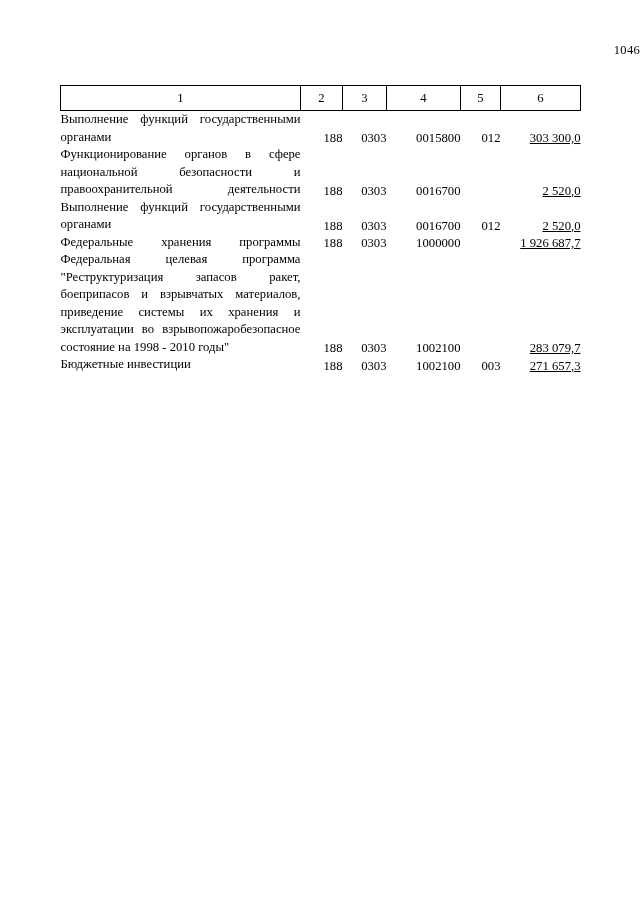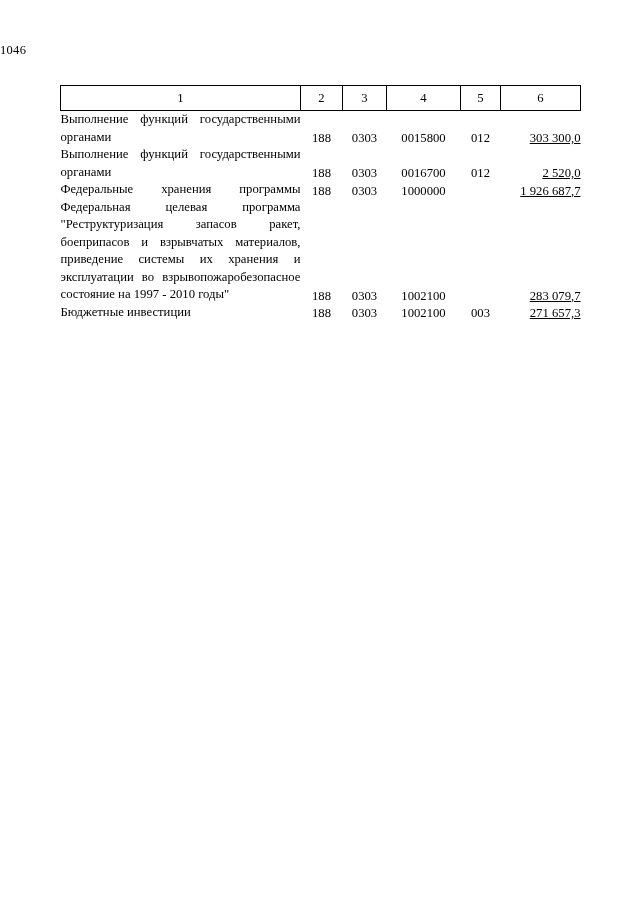--- a/index.html
+++ b/index.html
@@ -16,21 +16,21 @@
     overflow: hidden;
   }
   .page {
     width: 640px;
     height: 905px;
     position: relative;
     box-sizing: border-box;
     padding: 0;
   }
   .page-number {
-    text-align: left;
+    text-align: right;
     font-size: 12.5px;
     margin-top: 43px;
     letter-spacing: 0.3px;
   }
   .table-wrap {
     margin: 27px auto 0 auto;
     width: 520px;
   }
   table.doc {
     border-collapse: collapse;
@@ -70,21 +70,21 @@
     padding-left: 8px;
     padding-right: 4px;
     line-height: 17.5px;
     vertical-align: bottom;
   }
   td.name.nojust {
     text-align: justify;
     text-align-last: left;
   }
   td.num {
-    text-align: center;
+    text-align: right;
     vertical-align: bottom;
     padding-bottom: 0px;
     white-space: nowrap;
   }
   td.amount {
     text-align: right;
     vertical-align: bottom;
     padding-right: 10px;
     white-space: nowrap;
     text-decoration: underline;
@@ -130,20 +130,28 @@
           <td class="num">188</td>
           <td class="num">0303</td>
           <td class="num">0015800</td>
           <td class="num">012</td>
           <td class="amount">303 300,0</td>
         </tr>
 
         <tr class="spacer-row">
             <td colspan="6" class="spacer-xl"></td>
           </tr>
+        <tr class="body">
+          <td class="name">Функционирование органов в сфере национальной безопасности и правоохранительной деятельности</td>
+          <td class="num">188</td>
+          <td class="num">0303</td>
+          <td class="num">0016700</td>
+          <td class="num"></td>
+          <td class="amount">2 520,0</td>
+        </tr>
 
         <tr class="spacer-row">
             <td colspan="6" class="spacer-l"></td>
           </tr>
         <tr class="body">
           <td class="name">Выполнение функций государственными органами</td>
           <td class="num">188</td>
           <td class="num">0303</td>
           <td class="num">0016700</td>
           <td class="num">012</td>
@@ -159,21 +167,21 @@
           <td class="num">0303</td>
           <td class="num">1000000</td>
           <td class="num"></td>
           <td class="amount">1 926 687,7</td>
         </tr>
 
         <tr class="spacer-row">
             <td colspan="6" class="spacer-xl"></td>
           </tr>
         <tr class="body">
-          <td class="name nojust">Федеральная целевая программа "Реструктуризация запасов ракет, боеприпасов и взрывчатых материалов, приведение системы их хранения и эксплуатации во взрывопожаробезопасное состояние на 1997 - 2010 годы"</td>
+          <td class="name nojust">Федеральная целевая программа "Реструктуризация запасов ракет, боеприпасов и взрывчатых материалов, приведение системы их хранения и эксплуатации во взрывопожаробезопасное состояние на 1998 - 2010 годы"</td>
           <td class="num">188</td>
           <td class="num">0303</td>
           <td class="num">1002100</td>
           <td class="num"></td>
           <td class="amount">283 079,7</td>
         </tr>
 
         <tr class="spacer-row">
             <td colspan="6" class="spacer-m"></td>
           </tr>

